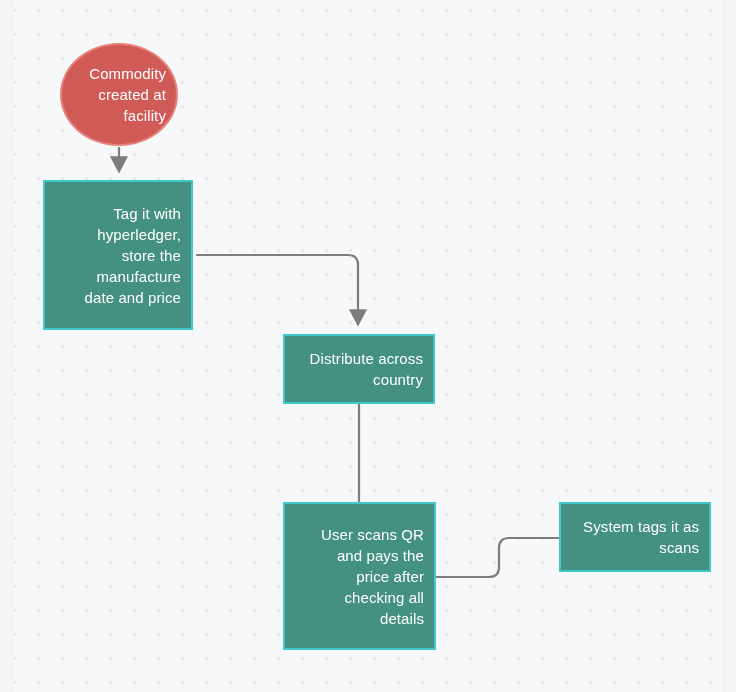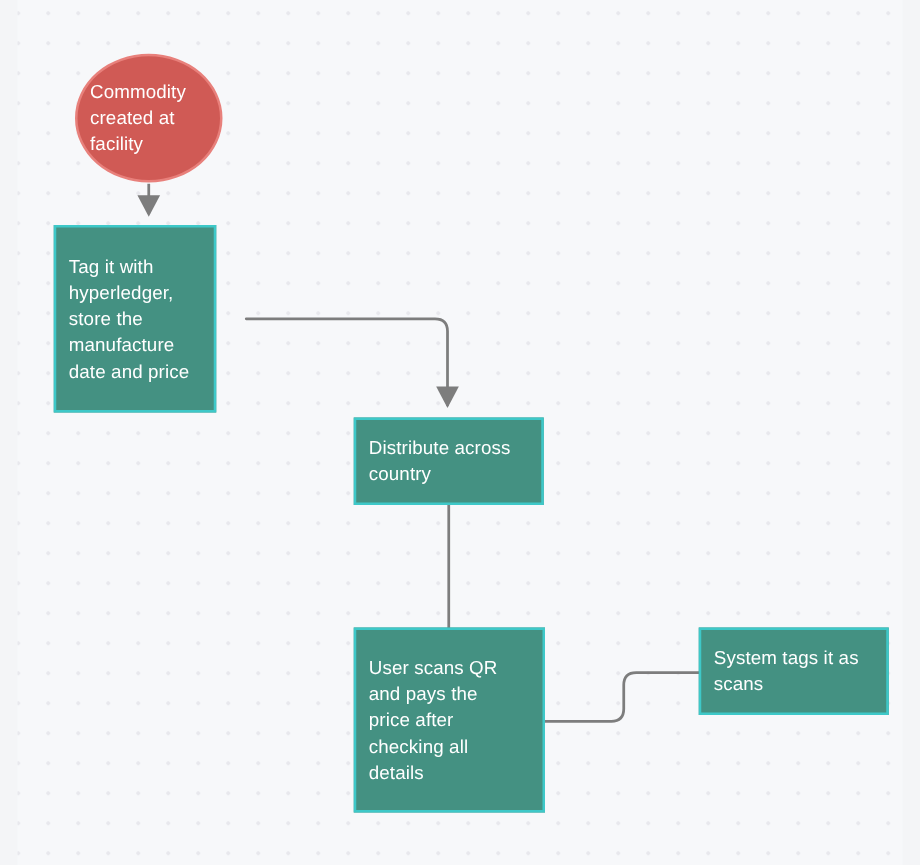--- a/index.html
+++ b/index.html
@@ -45,21 +45,21 @@
     height: 692px;
     overflow: visible;
   }
 
   .node {
     position: absolute;
     box-sizing: border-box;
     display: flex;
     align-items: center;
     justify-content: center;
-    text-align: left;
+    text-align: right;
     color: #ffffff;
     font-size: 15px;
     line-height: 21px;
     padding: 6px 10px;
     letter-spacing: 0.1px;
   }
 
   .node.process {
     background: #449182;
     border: 2px solid #3ec8c8;
@@ -100,21 +100,21 @@
 
     <path d="M 436 577 L 489 577 Q 499 577 499 567 L 499 548 Q 499 538 509 538 L 559 538" fill="none" stroke="#7d7d7d" stroke-width="2.2" stroke-linecap="round" stroke-linejoin="round"></path>
   </svg>
 
   <div class="node terminator" style="left:60px; top:43px; width:118px; height:103px;">
     <span class="node-label">Commodity
 created at
 facility</span>
   </div>
 
-  <div class="node process" style="left:43px; top:180px; width:130px; height:150px;">
+  <div class="node process" style="left:43px; top:180px; width:150px; height:150px;">
     <span class="node-label">Tag it with
 hyperledger,
 store the
 manufacture
 date and price</span>
   </div>
 
   <div class="node process" style="left:283px; top:334px; width:152px; height:70px;">
     <span class="node-label">Distribute across
 country</span>

